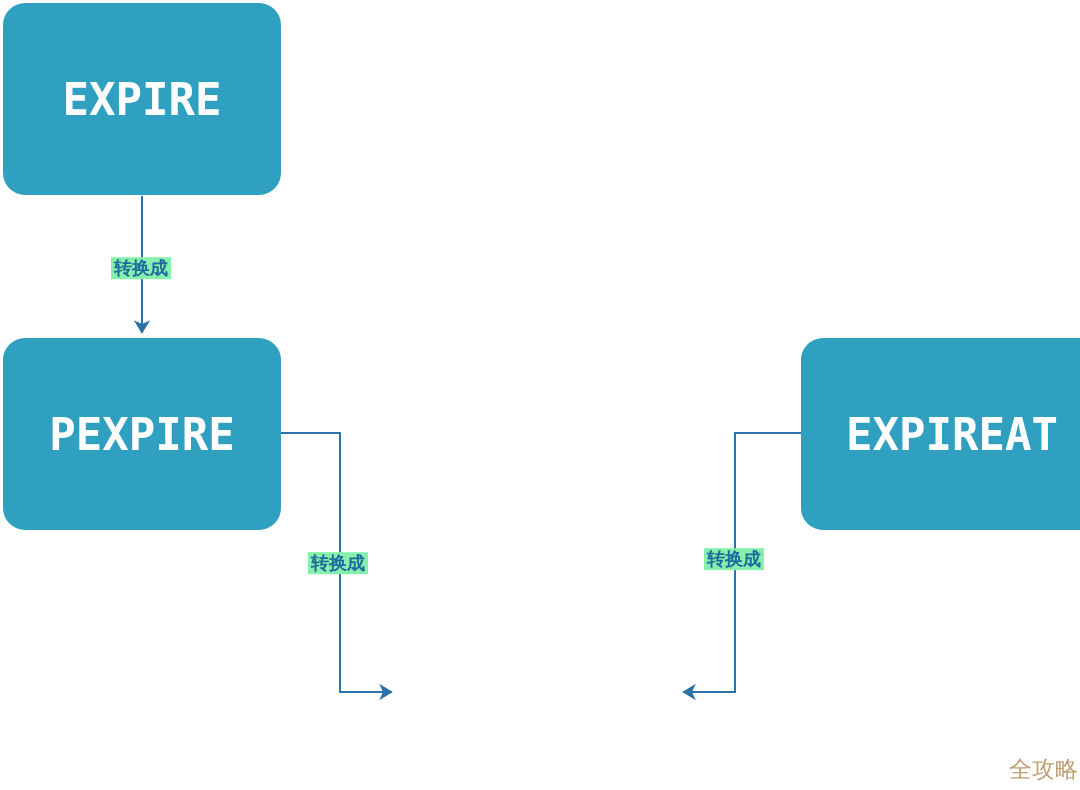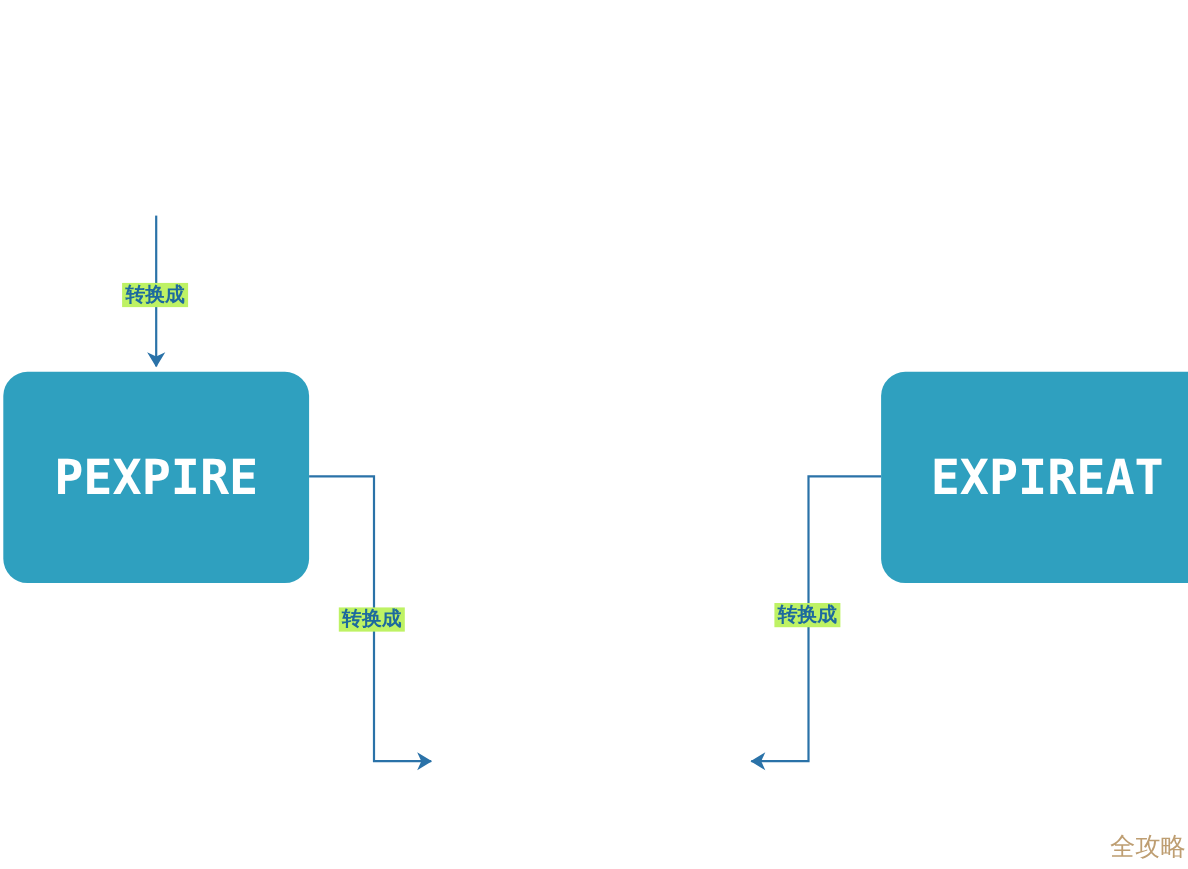--- a/index.html
+++ b/index.html
@@ -41,21 +41,21 @@
     color: #ffffff;
     white-space: nowrap;
   }
   #node-expire    { left: 3px;   top: 3px;   width: 278px; height: 192px; }
   #node-pexpire   { left: 3px;   top: 338px; width: 278px; height: 192px; }
   #node-expireat  { left: 801px; top: 338px; width: 302px; height: 192px; }
   #node-pexpireat { left: 397px; top: 596px; width: 281px; height: 193px; }
   .edge-label {
     position: absolute;
     transform: translate(-50%, -50%);
-    background: #bef264;
+    background: #86efac;
     color: #1D6A9E;
     font-weight: bold;
     font-size: 18px;
     padding: 0 3px;
     white-space: nowrap;
     line-height: 1.2;
   }
   #edge-label-0 { left: 141px; top: 268px; }
   #edge-label-1 { left: 338px; top: 563px; }
   #edge-label-2 { left: 734px; top: 559px; }
@@ -78,20 +78,23 @@
     <defs>
       <marker id="arrowhead" viewBox="0 0 10 12" refX="9" refY="6" markerWidth="15" markerHeight="19" markerUnits="userSpaceOnUse" orient="auto-start-reverse">
         <path d="M0.5,0.5 L9.5,6 L0.5,11.5 L3,6 Z" fill="#2A72A8"></path>
       </marker>
     </defs>
     <path d="M142,196 L142,333" fill="none" stroke-width="2" marker-end="url(#arrowhead)" stroke="#2A72A8"></path>
     <path d="M281,433 L340,433 L340,692 L392,692" fill="none" stroke-width="2" marker-end="url(#arrowhead)" stroke="#2A72A8"></path>
     <path d="M801,433 L735,433 L735,692 L683,692" fill="none" stroke-width="2" marker-end="url(#arrowhead)" stroke="#2A72A8"></path>
   </svg>
 
+  <div class="node" id="node-expire">
+    <span class="node-label">EXPIRE</span>
+  </div>
 
   <div class="node" id="node-pexpire">
     <span class="node-label">PEXPIRE</span>
   </div>
 
   <div class="node" id="node-expireat">
     <span class="node-label">EXPIREAT</span>
   </div>
 
 

